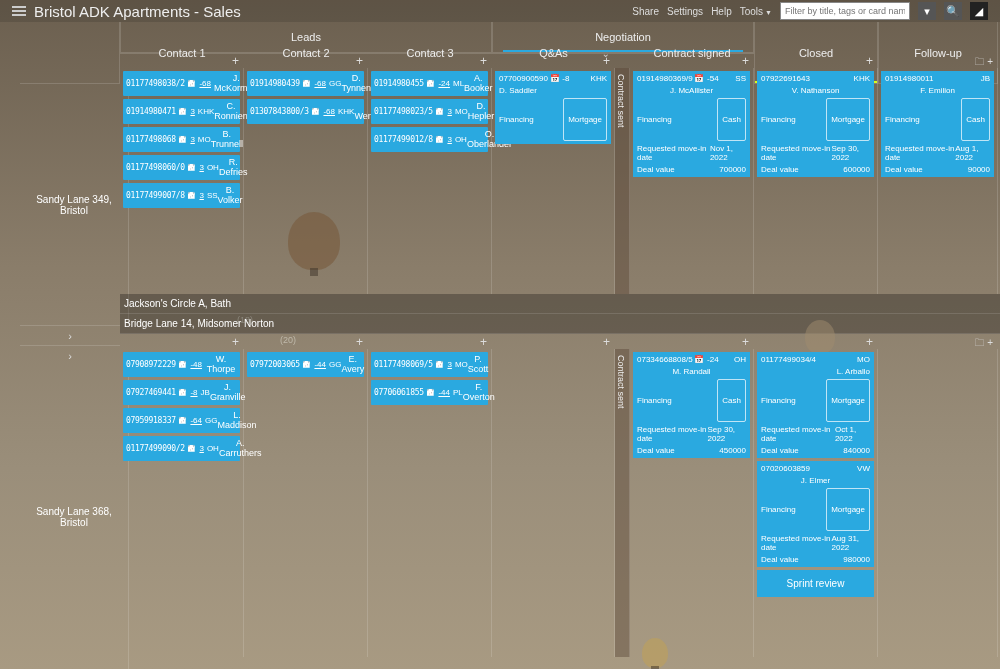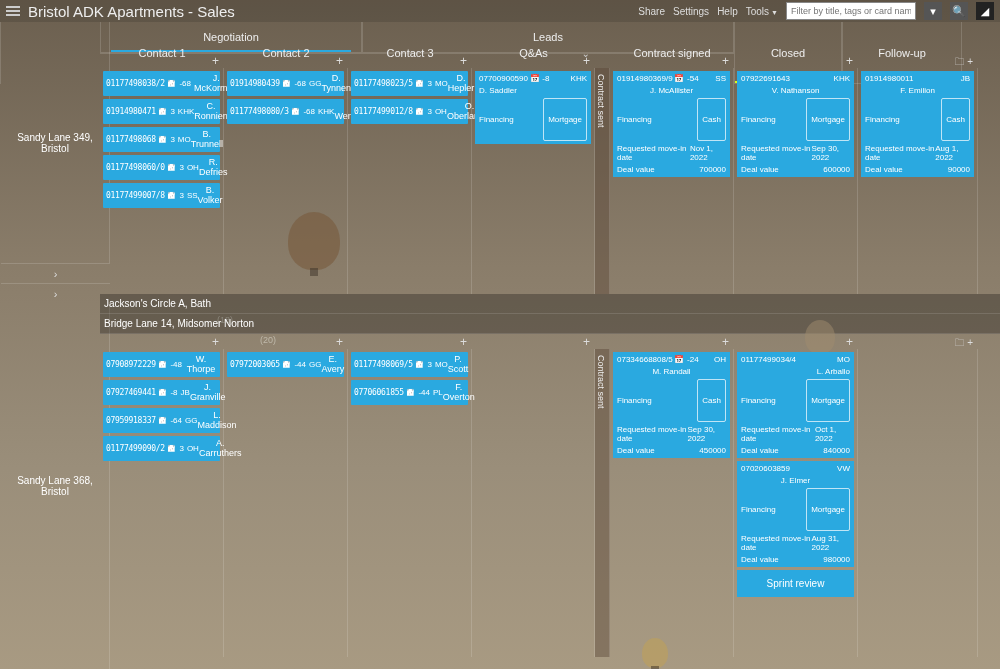--- a/index.html
+++ b/index.html
@@ -10,33 +10,33 @@
     font-size: 11px;
     position: relative;
   }
   .balloon { position:absolute; border-radius:50% 50% 45% 45%; pointer-events:none; }
   .balloon::after { content:''; position:absolute; bottom:-6px; left:50%; transform:translateX(-50%); width:8px; height:8px; background:rgba(60,50,40,.5); }
   .bl1 { width:52px; height:58px; left:288px; top:212px; background:rgba(120,90,60,.6); }
   .bl2 { width:30px; height:34px; left:805px; top:320px; background:rgba(160,140,110,.5); }
   .bl3 { width:26px; height:30px; left:642px; top:638px; background:rgba(190,160,90,.6); }
 
   
-  .topbar { height:22px; display:flex; align-items:center; padding:0 6px; background:rgba(0,0,0,.12); color:#eee; }
+  .topbar { height:22px; display:flex; align-items:center; padding:0 12px; background:rgba(0,0,0,.12); color:#eee; }
   .menu-icon { width:14px; display:inline-flex; flex-direction:column; gap:2px; cursor:pointer; margin-right:8px;}
   .menu-icon span { display:block; height:2px; background:#ccc; }
   .title { font-size:15px; color:#eee; }
   .top-right { margin-left:auto; display:flex; align-items:center; gap:8px; }
   .top-link { font-size:10px; color:#ddd; cursor:pointer; }
   .tri { font-size:7px; margin-left:2px; }
   .search-input { width:130px; height:18px; font-size:9px; padding:0 4px; background:#fff; border:1px solid #888;}
   .sq-btn { width:18px; height:18px; background:#555; display:inline-flex; align-items:center; justify-content:center; cursor:pointer; color:#fff; font-size:11px;}
 
   
   .board { display:flex; height:647px; }
-  .left-gutter { width:100px; flex:none; display:flex; flex-direction:row; }
+  .left-gutter { width:100px; flex:none; display:flex; flex-direction:column;margin-left:20px; }
   .right-area { flex:1; display:flex; flex-direction:column; min-width:0; }
 
   
   .hdr-groups { display:flex; height:31px; }
   .hdr-cols { display:flex; height:31px;text-align:center; }
   .cell-hdr { border:1px solid rgba(255,255,255,.15); border-top:none; display:flex; align-items:center; justify-content:center; font-size:11px; color:#eee; position:relative; }
   .negotiation-underline { position:absolute; bottom:0; left:10px; right:10px; height:2px; background:#2aa9e0; }
   .closed-wrap { position:relative; }
   .closed-wrap::after { content:''; position:absolute; bottom:0; left:0; right:0; height:2px; background:#d7ff1a; }
   .col-arrow { position:absolute; right:4px; font-size:10px; color:#ccc; cursor:pointer; }
@@ -57,21 +57,21 @@
 
   
   .collapsed-col { width:15px; flex:none; border-right:1px solid rgba(255,255,255,.15); background:rgba(90,70,55,.45); position:relative;}
   .collapsed-label { position:absolute; top:6px; left:1px; writing-mode:vertical-rl; font-size:9px; color:#eee; }
 
   
   .card { background:#2aa9e0; color:#fff; border-radius:1px; font-size:8px; padding:2px 3px 3px; display:flex; flex-direction:row; gap:0; cursor:pointer;}
   .card .row1 { display:flex; align-items:center; gap:3px;}
   .card .phone { font-family:monospace; font-size:8px; letter-spacing:-.3px;}
   .card .calicon::before { content:'📅'; font-size:7px; filter:grayscale(1) brightness(2);}
-  .card .num { font-size:8px; }
+  .card .num { font-size:8px;text-decoration:underline; }
   .card .init { margin-left:auto; font-size:8px; }
   .card .name { text-align:center; font-size:9px; }
   .detail-card { background:#2aa9e0; color:#fff; font-size:8px; padding:3px 4px; display:flex; flex-direction:column; gap:3px; cursor:pointer;}
   .detail-card .dr { display:flex; justify-content:space-between; align-items:center; }
   .pill { border:1px solid rgba(255,255,255,.7); border-radius:2px; padding:16px 4px; font-size:8px;}
   .sprint { background:#2aa9e0; color:#fff; text-align:center; padding:8px 0; font-size:10px; cursor:pointer; }
 
   
   .w1 { width:124px; } .w4 { width:123px; } .w6 { width:124px; }
 </style>
@@ -113,28 +113,28 @@
         <div style="height:20px;border-top:1px solid rgba(255,255,255,.15);display:flex;align-items:center;justify-content:center">
           <span class="chev">›</span>
         </div>
         <div class="gutter-cell" style="flex:1">Sandy Lane 368, Bristol</div>
       </div>
   </div>
 
   <div class="right-area">
 
     <div class="hdr-groups">
+      <div class="cell-hdr" style="width:372px">
+          <span>Leads</span>
+        </div>
       <div class="cell-hdr" style="width:262px;position:relative">
           <span>Negotiation</span>
           <div class="negotiation-underline"></div>
         </div>
-      <div class="cell-hdr" style="width:372px">
-          <span>Leads</span>
-        </div>
-      <div class="cell-hdr closed-wrap" style="width:108px;height:62px" rowspan="2">
+      <div class="cell-hdr closed-wrap" style="width:124px;height:62px" rowspan="2">
           <span>Closed</span>
         </div>
       <div class="cell-hdr" style="width:120px;height:62px">
           <span>Follow-up</span>
         </div>
     </div>
 
     <div class="hdr-cols" style="margin-top:-31px">
       <div style="display:flex;margin-top:31px">
         <div class="cell-hdr w1">
@@ -214,30 +214,39 @@
     <div class="row1">
                 <span class="phone">01914980439</span>
                 <span class="calicon"></span>
                 <span class="num">-68</span>
                 <span class="init">GG</span>
               </div>
     <div class="name">D. Tynnen</div>
             </div>
             <div class="card">
     <div class="row1">
-                <span class="phone">01177498080/3</span>
+                <span class="phone">01307843800/3</span>
                 <span class="calicon"></span>
                 <span class="num">-68</span>
                 <span class="init">KHK</span>
               </div>
     <div class="name">E. Wentworth</div>
             </div>
           </div>
           <div class="col " style="width:124px">
     <span class="plus">+</span>
+    <div class="card">
+    <div class="row1">
+                <span class="phone">01914980455</span>
+                <span class="calicon"></span>
+                <span class="num">-24</span>
+                <span class="init">ML</span>
+              </div>
+    <div class="name">A. Booker</div>
+            </div>
             <div class="card">
     <div class="row1">
                 <span class="phone">01177498023/5</span>
                 <span class="calicon"></span>
                 <span class="num">3</span>
                 <span class="init">MO</span>
               </div>
     <div class="name">D. Hepler</div>
             </div>
             <div class="card">

